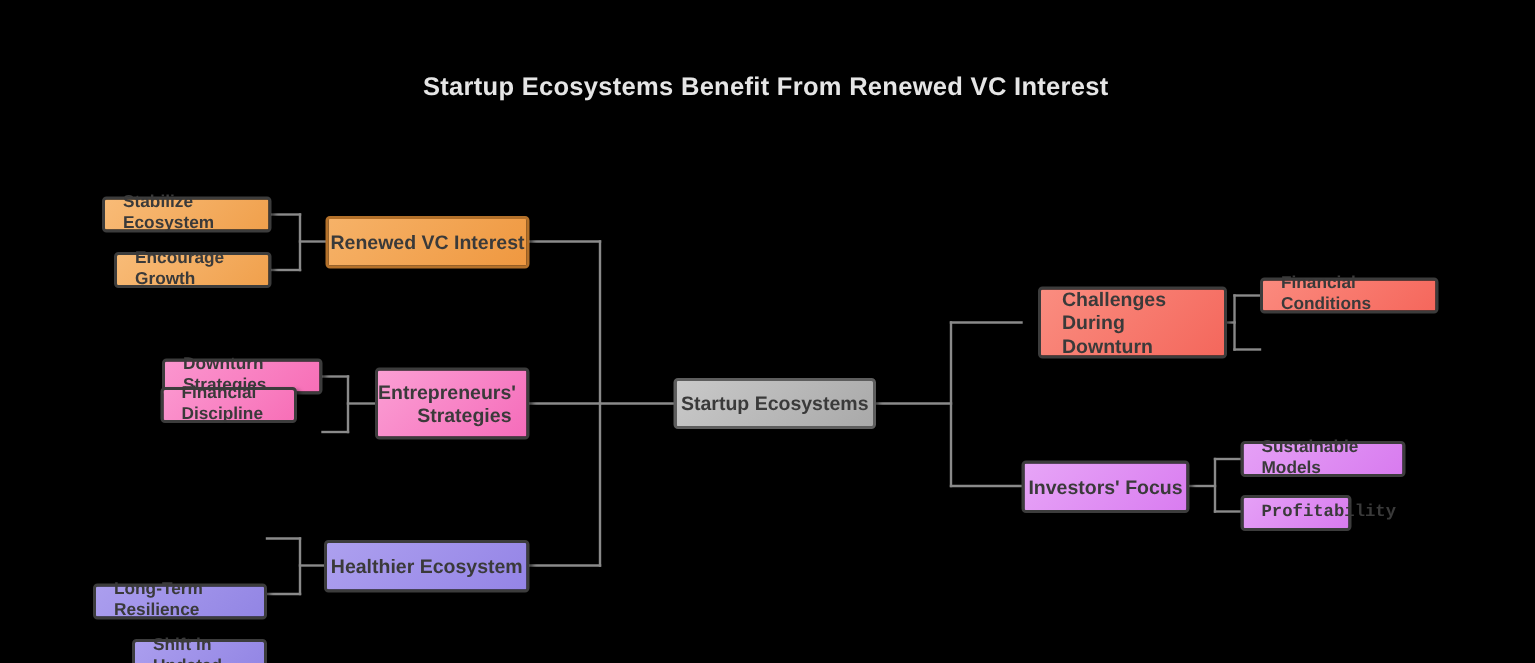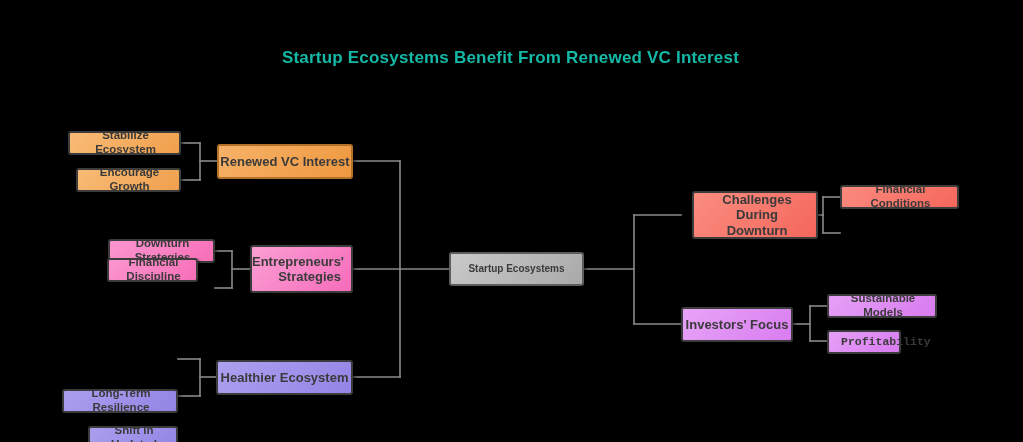--- a/index.html
+++ b/index.html
@@ -16,21 +16,21 @@
     height: 442px;
     background: #000000;
     font-family: "Liberation Sans", sans-serif;
   }
   #title {
     position: absolute;
     left: 0;
     top: 48px;
     width: 1021px;
     text-align: center;
-    color: #14b8a6;
+    color: #e5e5e5;
     font-size: 17px;
     font-weight: bold;
     letter-spacing: .2px;
     white-space: nowrap;
   }
   svg#wires {
     position: absolute;
     left: 0; top: 0;
     width: 1023px; height: 442px;
     pointer-events: none;
@@ -38,30 +38,29 @@
   .node {
     position: absolute;
     box-sizing: border-box;
     display: flex;
     align-items: center;
     border-radius: 3px;
     font-weight: bold;
     color: #3a3a3a;
     line-height: 1.18;
     box-shadow: 2px 2px 3px rgba(0,0,0,.55);
-    text-align: center;
   }
   .node .lbl { display: block; width: 100%; }
   
   .n-root {
     background: linear-gradient(135deg,#c9c9c9 0%,#a9a9a9 100%);
     border: 2px solid #5d5d5d;
     justify-content: center;
     text-align: center;
-    font-size: 10px;
+    font-size: 13px;
   }
   
   .n-branch { border-width: 2px; border-style: solid; font-size: 13px; }
   .n-leaf   { border-width: 2px; border-style: solid; font-size: 11.5px; }
   .center   { justify-content: center; text-align: center; }
   .leftpad  { padding-left: 12px; padding-right: 10px; }
   .rightpad { padding-left: 14px; padding-right: 10px; }
 
   .c-orange-b { background: linear-gradient(135deg,#f6b268 0%,#ef9840 100%); border-color: #b4712a; }
   .c-orange-l { background: linear-gradient(135deg,#f8bb77 0%,#f0a04c 100%); border-color: #3c3c3c; }

